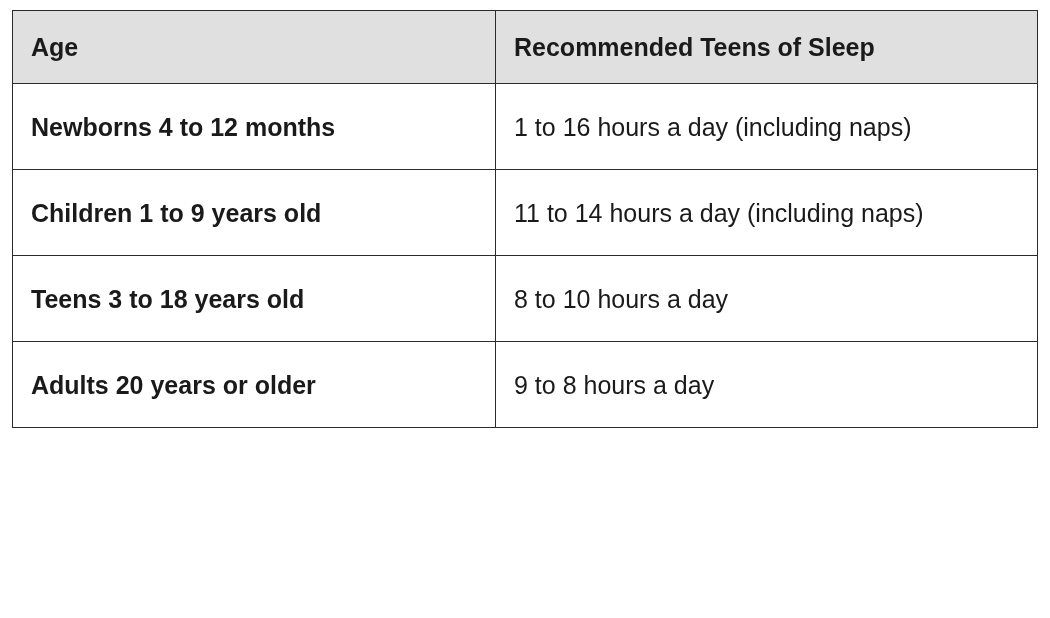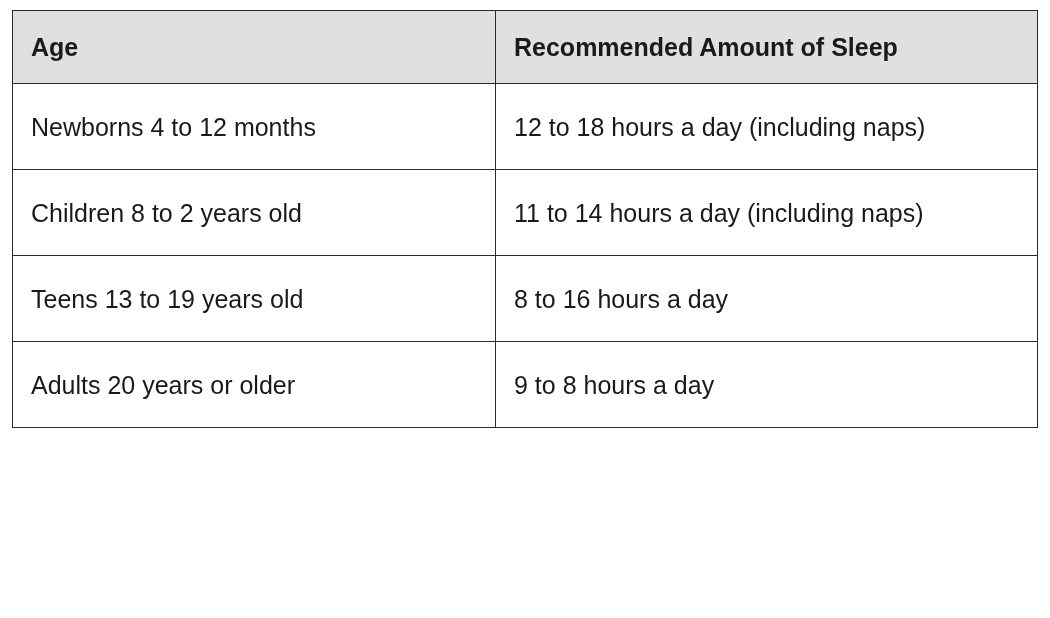--- a/index.html
+++ b/index.html
@@ -37,51 +37,51 @@
   table.sleep-table thead th {
     background: #e0e0e0;
     font-weight: bold;
     height: 72px;
     font-size: 25px;
   }
   table.sleep-table thead th.col-age {
     width: 446px;
   }
   table.sleep-table tbody td.cell-age {
-    font-weight: normal;
+    font-weight: bold;
     width: 446px;
     margin-top: 28px;
   }
   table.sleep-table tbody td.cell-sleep {
     font-weight: normal;
   }
 </style>
 </head>
 <body>
 
 <div class="table-wrap">
   <table class="sleep-table">
     <thead>
       <tr>
         <th class="col-age">Age</th>
-        <th class="col-sleep">Recommended Amount of Sleep</th>
+        <th class="col-sleep">Recommended Teens of Sleep</th>
       </tr>
     </thead>
     <tbody>
       <tr>
         <td class="cell-age">Newborns 4 to 12 months</td>
-        <td class="cell-sleep">12 to 18 hours a day (including naps)</td>
+        <td class="cell-sleep">1 to 16 hours a day (including naps)</td>
       </tr>
       <tr>
-        <td class="cell-age">Children 8 to 2 years old</td>
+        <td class="cell-age">Children 1 to 9 years old</td>
         <td class="cell-sleep">11 to 14 hours a day (including naps)</td>
       </tr>
       <tr>
-        <td class="cell-age">Teens 13 to 19 years old</td>
-        <td class="cell-sleep">8 to 16 hours a day</td>
+        <td class="cell-age">Teens 3 to 18 years old</td>
+        <td class="cell-sleep">8 to 10 hours a day</td>
       </tr>
       <tr>
         <td class="cell-age">Adults 20 years or older</td>
         <td class="cell-sleep">9 to 8 hours a day</td>
       </tr>
     </tbody>
   </table>
 </div>
 
 </body></html>

